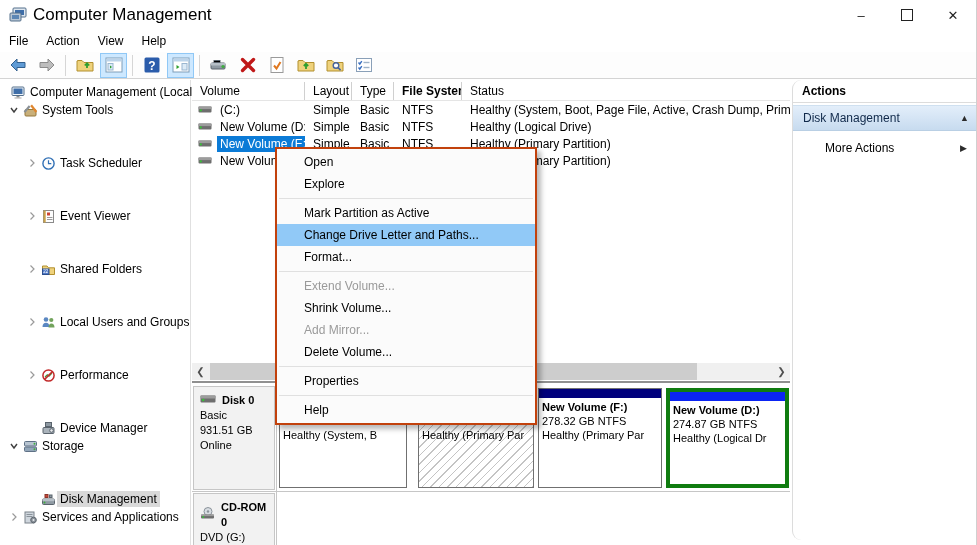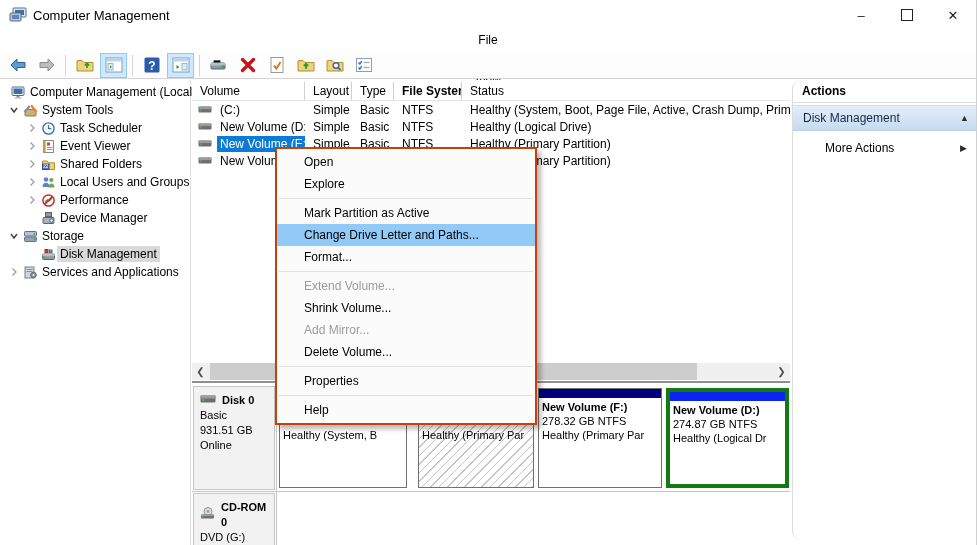--- a/index.html
+++ b/index.html
@@ -3,47 +3,47 @@
 <meta charset="utf-8">
 <style>
   html,body{margin:0;padding:0;background:#fff;}
   #screen{position:relative;width:977px;height:545px;background:#fff;overflow:hidden;
           font-family:"Liberation Sans","DejaVu Sans",sans-serif;font-size:12px;color:#000;
           border-right:1px solid #d0d0d0;box-sizing:border-box;}
 
   
   .titlebar{position:absolute;left:0;top:0;width:100%;height:30px;background:#fff;display:flex;align-items:center;}
   .titlebar .app-icon{margin:0 6px 0 9px;width:18px;height:16px;display:flex;align-items:center;}
-  .title-text{font-size:13px;}
+  .title-text{font-size:17px;}
   .win-controls{position:absolute;right:0;top:0;height:30px;display:flex;}
   .win-btn{width:46px;height:30px;display:flex;align-items:center;justify-content:center;font-size:13px;color:#222;}
   .win-btn .sq{width:10px;height:10px;border:1px solid #222;display:block;}
 
   
-  .menubar{position:absolute;left:0;top:30px;width:100%;height:22px;background:#fff;display:flex;align-items:center;flex-direction:column;}
+  .menubar{position:absolute;left:0;top:30px;width:100%;height:22px;background:#fff;display:flex;align-items:center;}
   .menu-item{padding:3px 9px;}
 
   
   .toolbar{position:absolute;left:0;top:52px;width:100%;height:27px;background:#fdfdfd;border-bottom:1px solid #d4d4d4;display:flex;align-items:center;padding-left:3px;box-sizing:border-box;}
   .tb-btn{width:25px;height:23px;display:flex;align-items:center;justify-content:center;border:1px solid transparent;margin:0 1px;}
   .tb-btn.hl{background:#cde8ff;border:1px solid #90c8f6;}
   .tb-sep{width:1px;height:21px;background:#d6d6d6;margin:0 4px;}
 
   
   .tree-panel{position:absolute;left:0;top:80px;width:191px;height:465px;background:#fff;border-right:1px solid #e0e0e0;box-sizing:border-box;padding-top:3px;}
   .main-panel{position:absolute;left:192px;top:80px;width:598px;height:465px;background:#fff;}
   .actions-panel{position:absolute;left:792px;top:80px;width:185px;height:460px;background:#fff;border-left:1px solid #dcdcdc;box-sizing:border-box;border-radius:9px;}
 
   
   .tree-row{height:18px;display:flex;align-items:center;white-space:nowrap;}
   .tree-row .chev{width:16px;display:flex;justify-content:center;flex:none;}
   .tree-row .ticon{width:17px;display:flex;justify-content:center;flex:none;}
   .tree-label{padding:1px 3px;}
   .tree-label.sel{background:#d9d9d9;}
-  .ind0{padding-left:10px;} .ind1{padding-left:6px;} .ind2{padding-left:24px;}
+  .ind0{padding-left:10px;} .ind1{padding-left:6px;} .ind2{padding-left:24px;margin-top:35px;}
 
   
   .vl-header{position:absolute;left:0;top:2px;height:19px;width:598px;display:flex;border-bottom:1px solid #e5e5e5;box-sizing:border-box;}
   .vl-hcell{border-right:1px solid #d0d0d0;padding:2px 4px 0 8px;box-sizing:border-box;white-space:nowrap;overflow:hidden;}
   .vl-rows{position:absolute;left:0;top:21px;width:598px;}
   .vl-row{height:17px;display:flex;align-items:center;white-space:nowrap;}
   .vl-cell{box-sizing:border-box;padding-left:8px;overflow:hidden;flex:none;}
   .c-vol{width:113px;display:flex;align-items:center;padding-left:6px;}
   .c-lay{width:47px;} .c-typ{width:42px;} .c-fs{width:68px;} .c-st{width:328px;}
   .vol-text{padding:1px 3px;}

